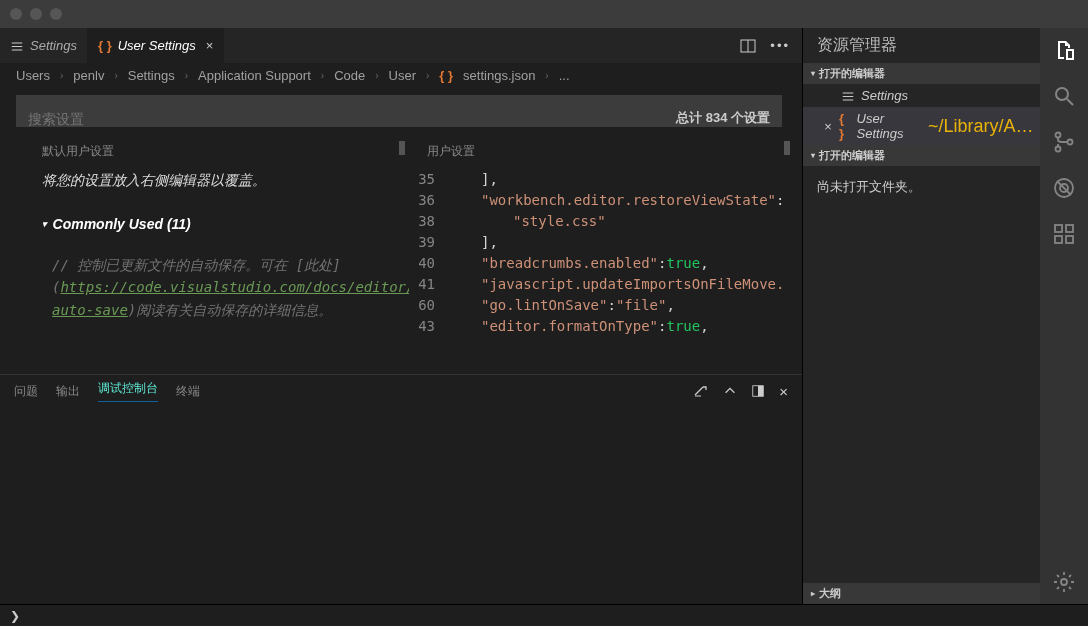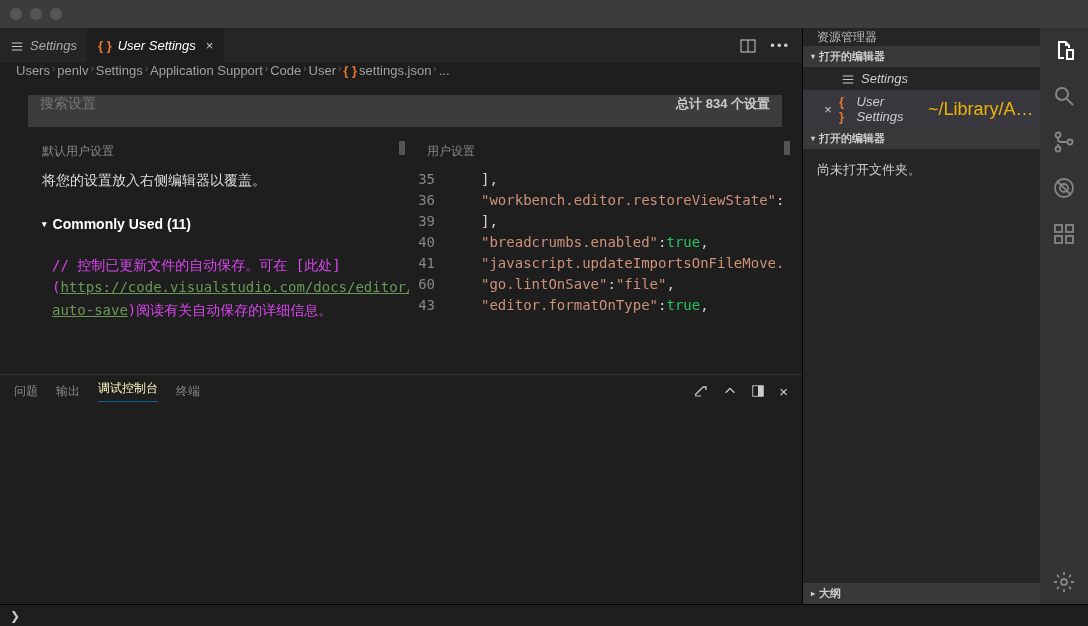--- a/index.html
+++ b/index.html
@@ -22,27 +22,27 @@
   }
   .tab {
     display:flex; align-items:center; padding:0 10px; gap:6px;
     color:#aaa; font-style:italic; font-size:13px;
     border-right:1px solid #1e1e1e;
   }
   .tab.active { background:#1e1e1e; color:#fff; }
   .tab .close { font-style:normal; color:#ccc; margin-left:4px; }
   .tab-actions { margin-left:auto; display:flex; align-items:center; gap:14px; padding:0 12px; color:#ccc; }
   .breadcrumb {
-    height:24px; display:flex; padding:0 16px;
-    gap:2px; color:#a0a0a0; font-size:13px;
+    height:24px; display:flex; align-items:center; padding:0 16px;
+    gap:10px; color:#a0a0a0; font-size:13px;
     background:#1e1e1e;
   }
   .breadcrumb .chev { color:#666; font-size:10px; }
   .search-row {
-    margin:8px 20px 8px 28px; display:flex; align-items:flex-start;
+    margin:8px 20px 8px 16px; display:flex; align-items:flex-end;
     background:#3c3c3c; height:32px; padding:0 12px;
   }
   .search-row input {
     flex:1; background:transparent; border:none; color:#ccc; font-size:14px; outline:none;
   }
   .search-count { color:#ccc; font-weight:600; }
   .settings-body {
     flex:1; display:flex; min-height:0; padding:0 8px 0 24px;
   }
   .left-pane, .right-pane {
@@ -54,53 +54,54 @@
     border-bottom:1px solid transparent;
   }
   .left-pane .pane-title, .right-pane .pane-title { position:relative; }
   .pane-title::after {
     content:""; position:absolute; right:4px; top:6px; width:6px; height:14px;
     background:#555;
   }
   .left-content {
     padding:0 18px; color:#ddd; font-size:14px; line-height:1.6;
     overflow:hidden;
+    font-style:italic;
   }
   .left-content .hint { margin-bottom:22px; }
   .section-hdr { display:flex; align-items:center; gap:6px; font-weight:600; color:#fff; margin:4px 0 18px 0; }
   .section-hdr .chev2 { font-size:9px; }
   .comment-block { padding-left:10px; font-family:Menlo,Consolas,monospace; font-size:14px; color:#888; }
-  .comment-block .c { color:#d946ef; }
+  .comment-block .c { color:#737373; }
   .comment-block .link { color:#6A9955; text-decoration:underline; }
   .code-area {
     flex:1; font-family:Menlo,Consolas,monospace; font-size:14px; line-height:21px;
     overflow:hidden; padding-left:4px;
   }
   .code-line { display:flex; white-space:nowrap; }
   .ln { width:36px; text-align:right; color:#858585; padding-right:14px; flex-shrink:0; }
   .tok-str { color:#CE9178; }
   .tok-kw  { color:#22c55e; }
   .tok-pun { color:#d4d4d4; }
   .indent { display:inline-block; }
   .panel {
     height:230px; background:#1e1e1e; border-top:1px solid #333;
     display:flex; flex-direction:column;
   }
   .panel-tabs {
     display:flex; align-items:center; height:32px; padding:0 14px; gap:18px;
     color:#888; font-size:12px;
   }
   .panel-tabs .pt { cursor:default; }
-  .panel-tabs .pt.active { color:#fef9c3; border-bottom:1px solid #0e639c; padding-bottom:4px; }
+  .panel-tabs .pt.active { color:#5eead4; border-bottom:1px solid #0e639c; padding-bottom:4px; }
   .panel-tabs .ptright { margin-left:auto; display:flex; gap:14px; align-items:center; color:#ccc; }
   .sidebar {
     width:238px; background:#252526; display:flex; flex-direction:column;
     border-left:1px solid #000;
   }
-  .side-title { height:18px; display:flex; align-items:center; padding:0 14px; color:#bbb; font-size:12px; }
+  .side-title { height:35px; display:flex; align-items:center; padding:0 14px; color:#bbb; font-size:16px; }
   .side-section {
     background:#383838; color:#ccc; font-size:11px; font-weight:600;
     padding:3px 8px; display:flex; align-items:center; gap:4px;
   }
   .side-section .tw { font-size:8px; }
   .open-item {
     display:flex; align-items:center; gap:6px; padding:4px 6px 4px 20px; font-size:13px;
   }
   .open-item .fname { font-style:italic; color:#ccc; }
   .open-item .path { color:#eab308; font-size:18px; overflow:hidden; text-overflow:ellipsis; white-space:nowrap; }
@@ -212,20 +213,25 @@
             <div class="code-line">
               <span class="ln">35</span>
               <span class="indent" style="width: 32px;"></span>
               <span class="tok-pun">],</span>
             </div>
             <div class="code-line">
               <span class="ln">36</span>
               <span class="indent" style="width: 32px;"></span>
               <span class="tok-str">"workbench.editor.restoreViewState"</span>
               <span class="tok-pun">:</span>
+            </div>
+            <div class="code-line">
+              <span class="ln">38</span>
+              <span class="indent" style="width: 64px;"></span>
+              <span class="tok-str">"style.css"</span>
             </div>
             <div class="code-line">
               <span class="ln">39</span>
               <span class="indent" style="width: 32px;"></span>
               <span class="tok-pun">],</span>
             </div>
             <div class="code-line">
               <span class="ln">40</span>
               <span class="indent" style="width: 32px;"></span>
               <span class="tok-str">"breadcrumbs.enabled"</span>

